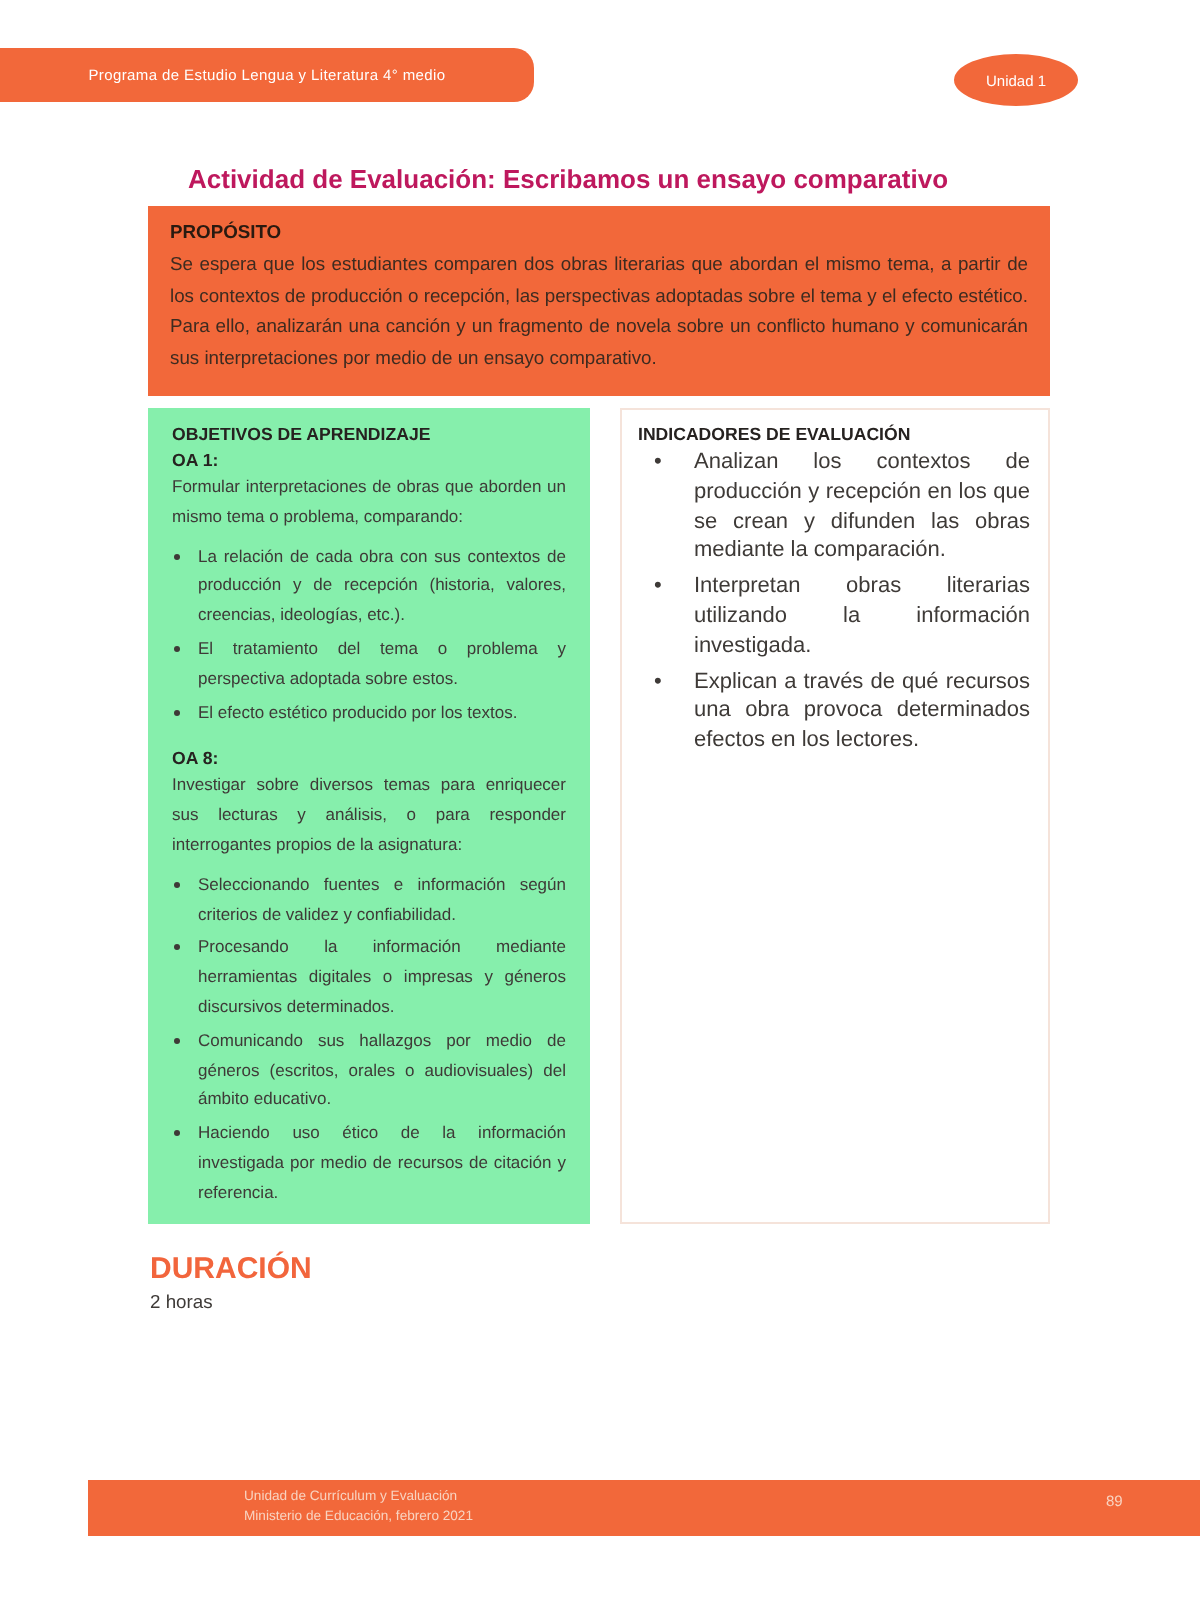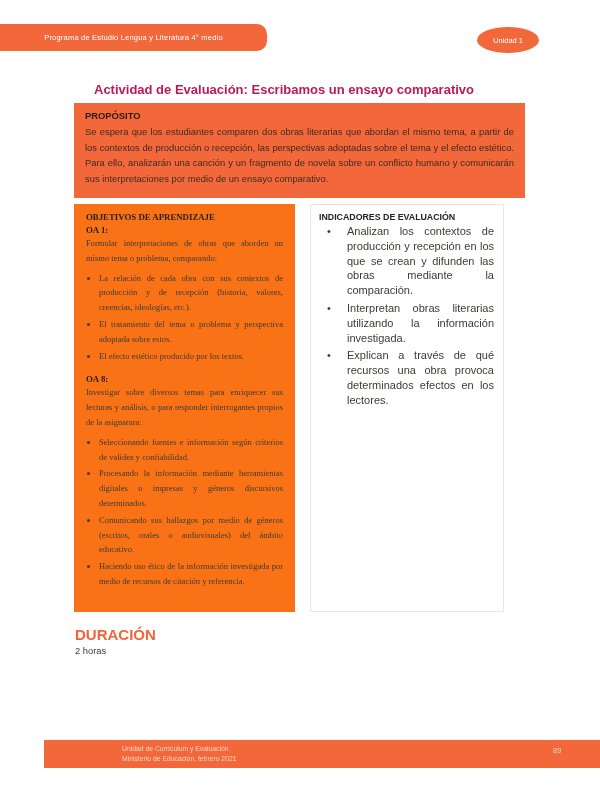--- a/index.html
+++ b/index.html
@@ -30,26 +30,25 @@
   .proposito{
     position:absolute;left:74px;top:103px;width:451px;height:95px;
     background:#F2683A;box-sizing:border-box;padding:7px 11px;
   }
   .proposito h2{margin:0 0 3px;font-size:9.4px;color:#2A1A10;}
   .proposito p{margin:0;font-size:9.4px;line-height:15.6px;color:#3D2B20;text-align:justify;}
 
   
   .cell{position:absolute;top:204px;box-sizing:border-box;overflow:hidden;}
   .cell-left{
-    left:74px;width:221px;height:408px;background:#f97316;
+    left:74px;width:221px;height:408px;background:#86efac;
     padding:8px 12px 0 12px;
-    font-family:Liberation Serif, serif;
   }
   .cell-right{
-    left:310px;width:194px;height:408px;background:#ffffff;
+    left:310px;width:215px;height:408px;background:#ffffff;
     border:1px solid #F5E3DA;padding:7px 9px 0 8px;
   }
   .cell h3{margin:0 0 2px;font-size:8.8px;color:#262220;}
   .cell h4{margin:3px 0 1px;font-size:8.8px;color:#262220;}
   .cell h4.spaced{margin-top:11px;}
   .cell p{margin:0;font-size:8.5px;line-height:14.8px;color:#3E3A37;text-align:justify;}
 
   ul.bullets{margin:5px 0 5px;padding:0 0 0 13px;list-style:disc outside;}
   ul.bullets li{font-size:8.5px;line-height:14.8px;color:#3E3A37;text-align:justify;margin:0 0 2px;}
 

